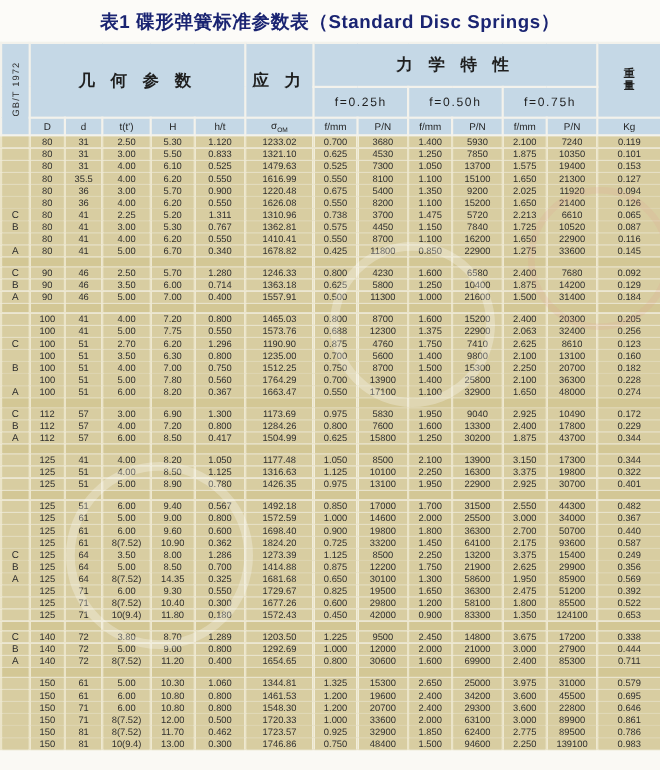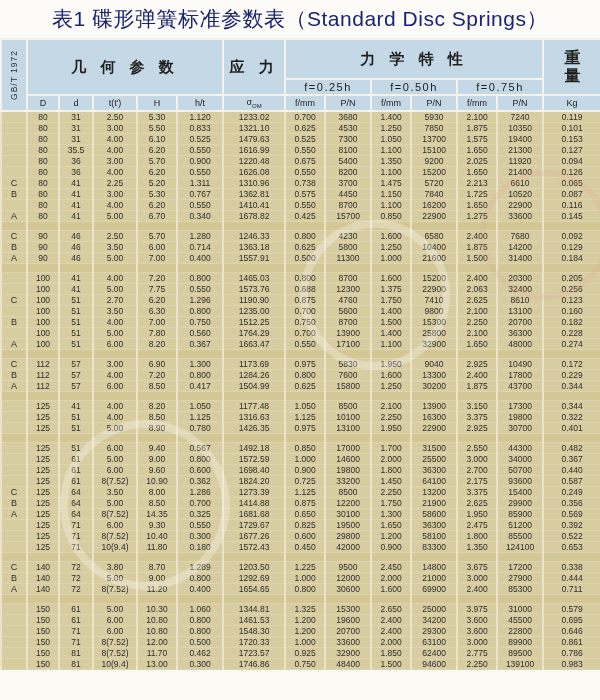--- a/index.html
+++ b/index.html
@@ -10,42 +10,42 @@
     font-family:"Liberation Sans", sans-serif;
     overflow:hidden;
   }
   .page { position:relative; width:600px; height:700px; background:#faf9f4; }
 
   .title-bar {
     height:38px; display:flex; align-items:center; justify-content:center;
     background:#fcfbf8;
   }
   .title-bar .t {
-    font-size:21px; font-weight:normal; color:#1a2472; letter-spacing:0.5px;
+    font-size:17px; font-weight:bold; color:#1a2472; letter-spacing:0.5px;
     white-space:nowrap;
   }
 
   table.spring {
     width:600px; border-collapse:collapse; table-layout:fixed;
   }
   thead th {
     background:#c5d8e6; color:#1f1f1f; font-weight:normal;
     border:2px solid #f3f2ec; padding:0; vertical-align:middle;
   }
   th.h1 { font-size:15px; font-weight:bold; letter-spacing:5px; height:40px; }
-  th.h2 { font-size:11px; letter-spacing:1.5px; height:16px; font-weight:normal; }
+  th.h2 { font-size:11px; letter-spacing:1.5px; height:28px; font-weight:normal; }
   th.h3 { font-size:9px; height:16px; font-weight:normal; }
   th.std { width:26px; }
   .vert {
     writing-mode:vertical-rl; transform:rotate(180deg);
     font-size:8.5px; letter-spacing:1px; color:#2e2e2e; margin:0 auto;
     white-space:nowrap;
   }
   .wstack {
-    width:15px; margin:0 auto; font-size:16px; font-weight:bold;
+    width:15px; margin:0 auto; font-size:10px; font-weight:bold;
     line-height:1.15; word-break:break-all; letter-spacing:0;
   }
   th.sigma sub { font-size:6px; }
 
   tbody td {
     background:#d8cda1; color:#2e2e2e;
     font-size:8.5px; line-height:10px; height:10px;
     text-align:center; padding:0;
     border-right:2px solid #ebe4c8;
     border-left:2px solid #ebe4c8;
@@ -268,21 +268,21 @@
         </tr>
         <tr>
           <td class="series">A</td>
           <td>80</td>
           <td>41</td>
           <td>5.00</td>
           <td>6.70</td>
           <td>0.340</td>
           <td>1678.82</td>
           <td>0.425</td>
-          <td>15700</td>
+          <td>11800</td>
           <td>0.850</td>
           <td>22900</td>
           <td>1.275</td>
           <td>33600</td>
           <td>0.145</td>
         </tr>
         <tr class="gap">
           <td></td>
           <td></td>
           <td></td>

